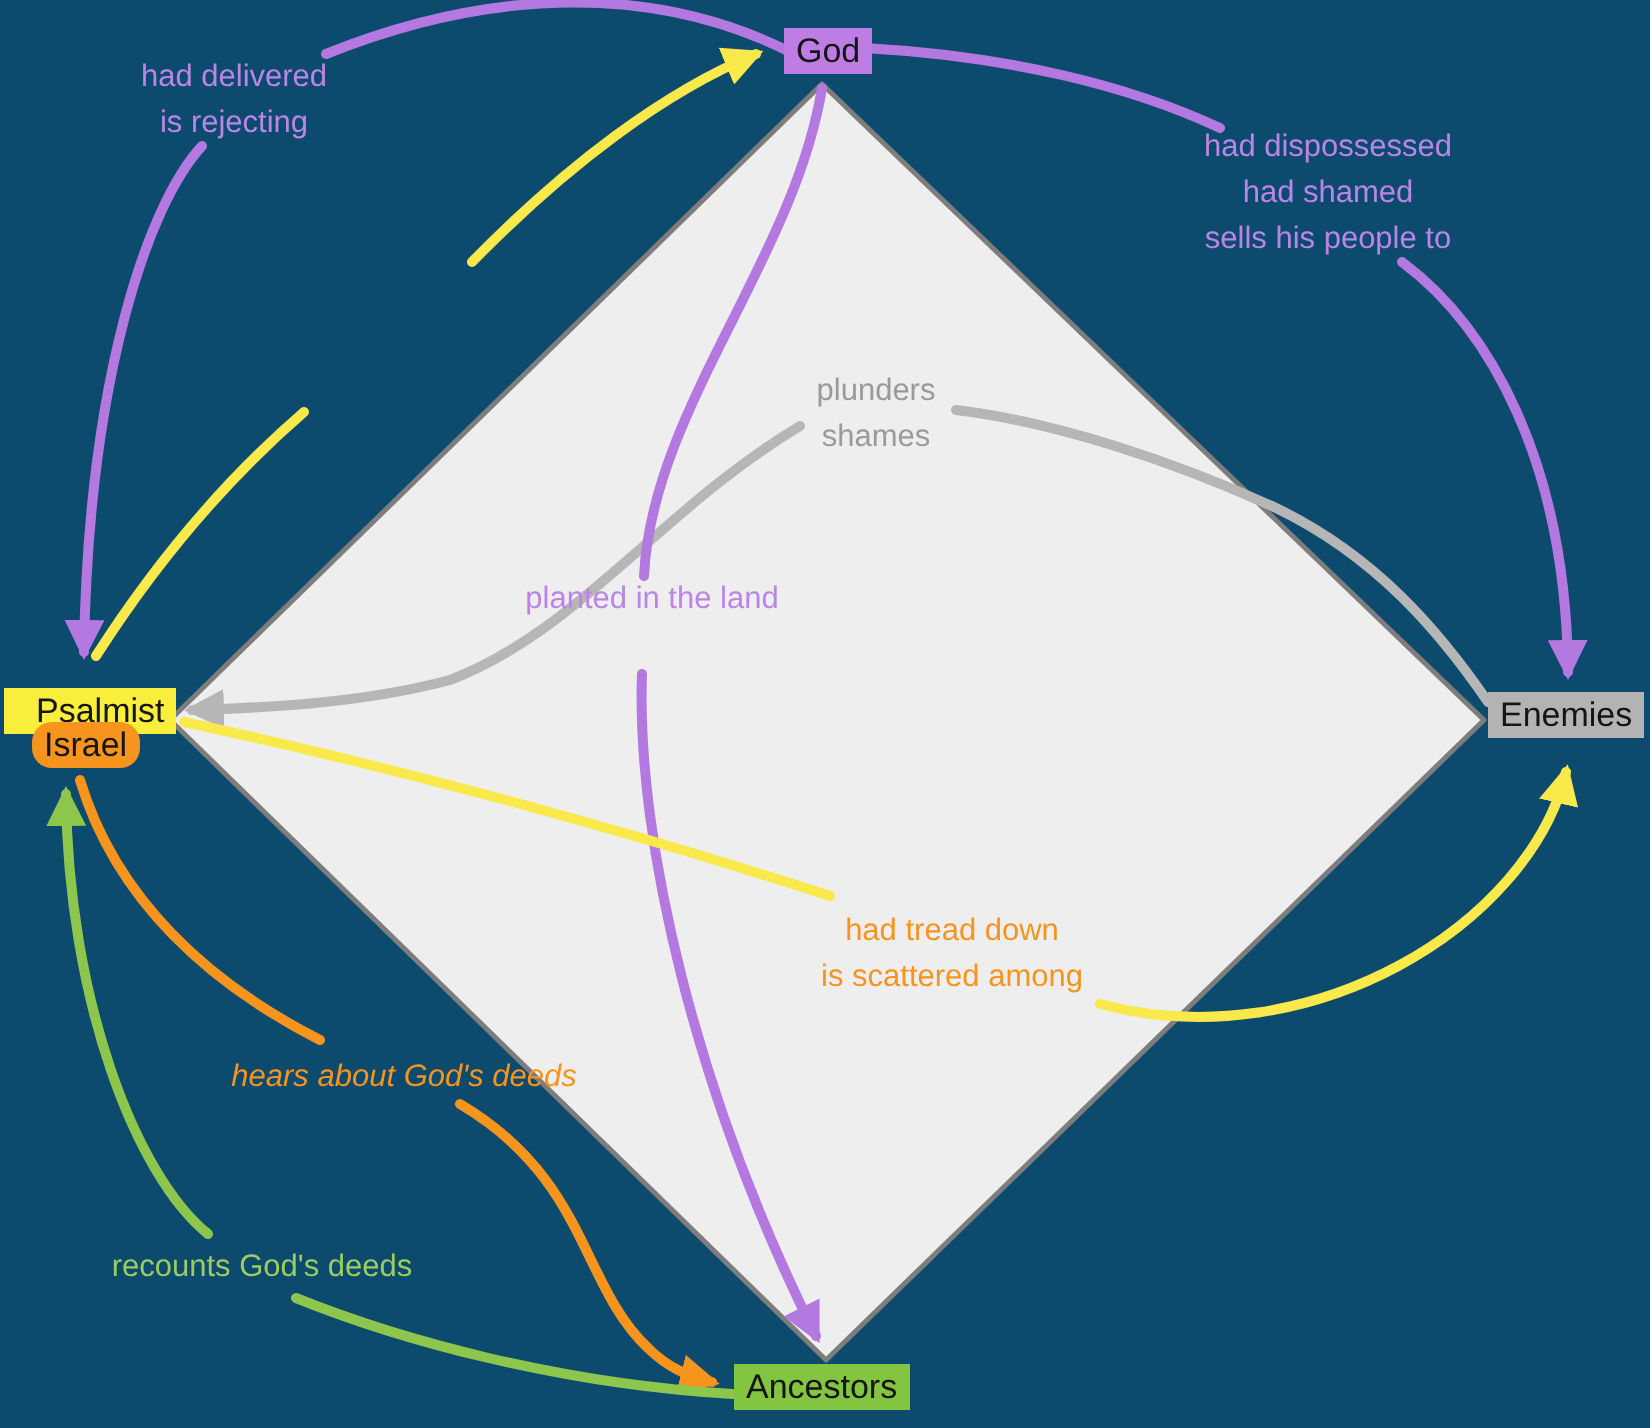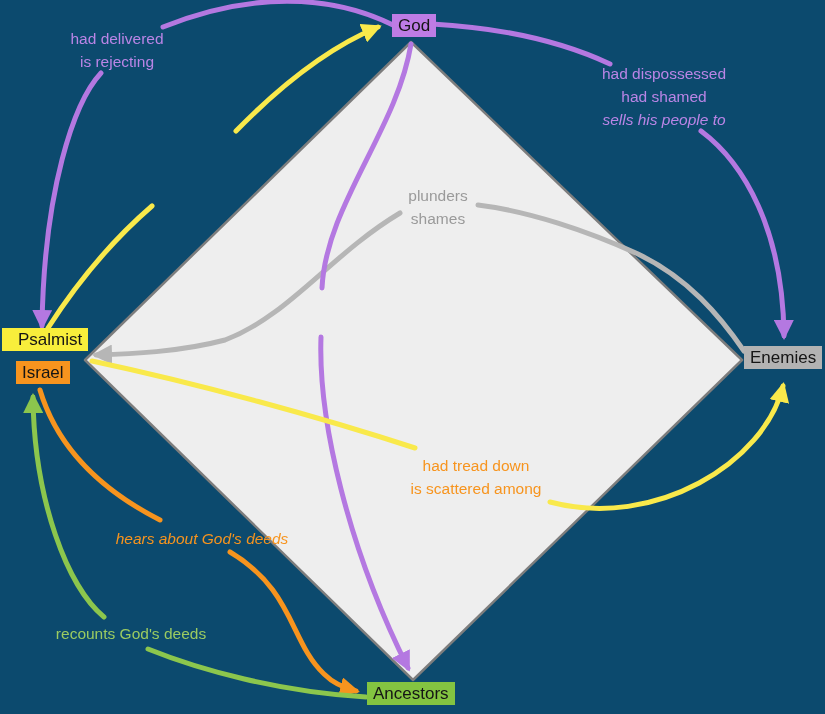--- a/index.html
+++ b/index.html
@@ -28,21 +28,21 @@
   .edge-label{
     position:absolute;
     transform:translateX(-50%);
     text-align:center;
     font-size:15.5px;
     line-height:23px;
     white-space:nowrap;
     z-index:2;
   }
   .edge-label .line{display:block;}
-  .edge-label .it{font-style:italic;}
+  .edge-label .it{}
   .t-purple{color:#ba85e6;}
   .t-orange{color:#f7941e;}
   .t-gray{color:#9a9a9a;}
   .t-green{color:#9bcb61;}
   path.curve{fill:none;stroke-width:5;stroke-linecap:round;}
   .s-purple{stroke:#b478e1;}
   .s-yellow{stroke:#f9e94b;}
   .s-orange{stroke:#f7941e;}
   .s-green{stroke:#8cc64d;}
   .s-gray{stroke:#b6b6b6;}
@@ -92,22 +92,22 @@
     <path class="curve s-yellow" d="M 550 502 C 655 530, 765 462, 783 386" marker-end="url(#m-yellow)"></path>
 
     <path class="curve s-orange" d="M 40 390 C 58 450, 105 492, 160 520"></path>
     <path class="curve s-orange" d="M 230 552 C 294 590, 290 642, 324 674 C 334 684, 344 688, 356 691" marker-end="url(#m-orange)"></path>
 
     <path class="curve s-green" d="M 366 697 C 280 692, 200 670, 148 649"></path>
     <path class="curve s-green" d="M 104 617 C 68 588, 34 500, 33 397" marker-end="url(#m-green)"></path>
   </svg>
 
   <div class="node node-god" style="left:392px;top:14px;">God</div>
-  <div class="node node-psalmist" style="left:2px;top:328px;padding-left:16px;">Psalmist</div>
-  <div class="node node-israel" style="left:16px;top:361px;">Israel</div>
+  <div class="node node-psalmist" style="left:2px;top:344px;padding-left:16px;">Psalmist</div>
+  <div class="node node-israel" style="left:16px;top:361px;border-radius:10px;">Israel</div>
   <div class="node node-enemies" style="left:744px;top:346px;">Enemies</div>
   <div class="node node-ancestors" style="left:367px;top:682px;">Ancestors</div>
 
   <div class="edge-label t-purple" style="left:117px;top:27px;">
     <span class="line">had delivered</span>
     <span class="line">is rejecting</span>
   </div>
 
 
   <div class="edge-label t-purple" style="left:664px;top:62px;">
@@ -115,20 +115,21 @@
     <span class="line">had shamed</span>
     <span class="line it">sells his people to</span>
   </div>
 
   <div class="edge-label t-gray" style="left:438px;top:184px;">
     <span class="line">plunders</span>
     <span class="line">shames</span>
   </div>
 
   <div class="edge-label t-purple" style="left:326px;top:288px;">
+    <span class="line">planted in the land</span>
   </div>
 
   <div class="edge-label t-orange" style="left:476px;top:454px;">
     <span class="line">had tread down</span>
     <span class="line">is scattered among</span>
   </div>
 
   <div class="edge-label t-orange" style="left:202px;top:527px;font-style:italic;">
     <span class="line">hears about God's deeds</span>
   </div>

